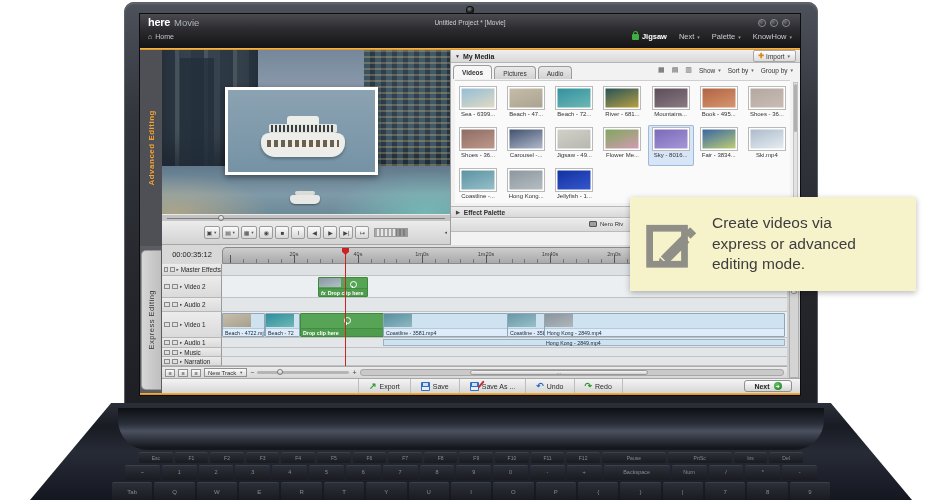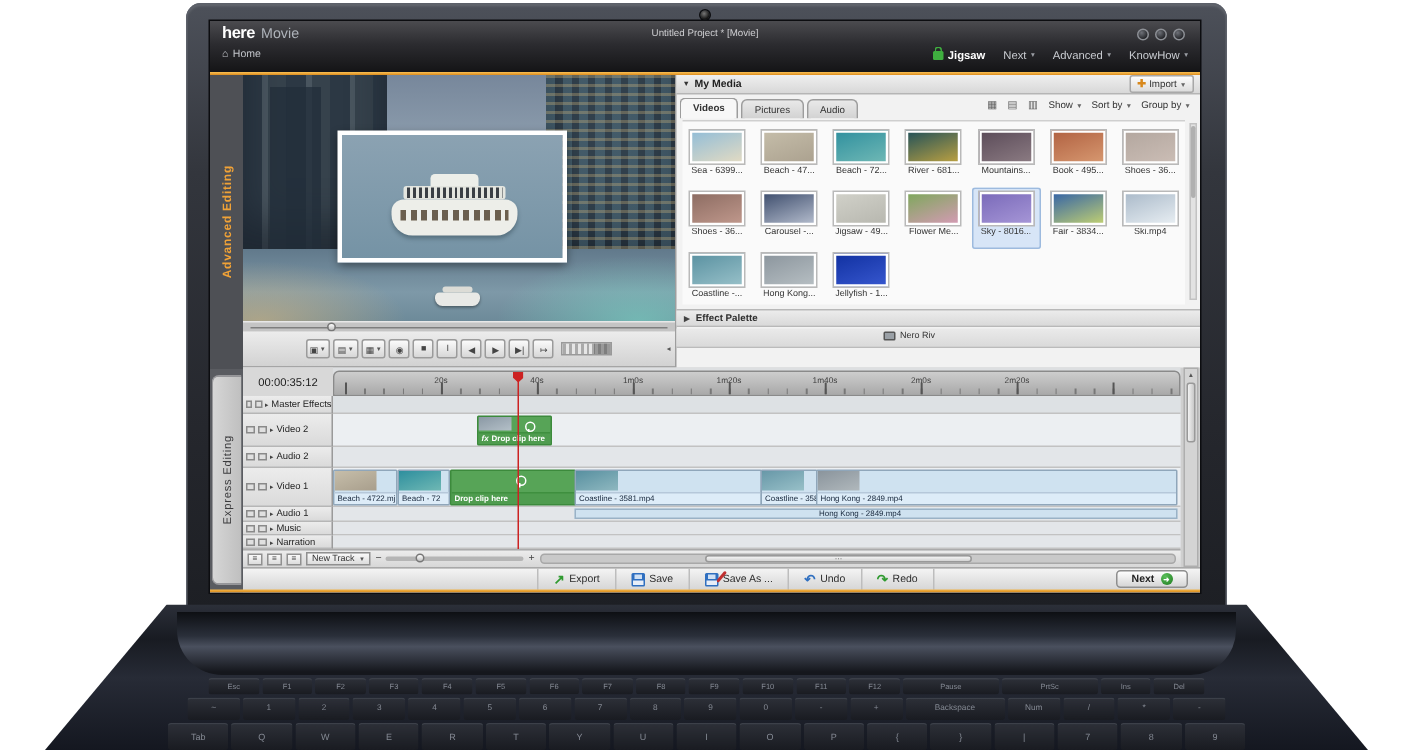--- a/index.html
+++ b/index.html
@@ -266,21 +266,21 @@
       <div id="menus">
           <div class="menu first">
             <span class="bag"></span>
             <span class="mlbl">Jigsaw</span>
           </div>
           <div class="menu">
             <span class="mlbl">Next</span>
             <span class="arrow">▾</span>
           </div>
           <div class="menu">
-            <span class="mlbl">Advanced</span>
+            <span class="mlbl">Palette</span>
             <span class="arrow">▾</span>
           </div>
           <div class="menu">
             <span class="mlbl">KnowHow</span>
             <span class="arrow">▾</span>
           </div>
         </div>
     </div>
     <div id="accenttop"></div>
 
@@ -686,13 +686,22 @@
         <div class="key">P</div>
         <div class="key">{</div>
         <div class="key">}</div>
         <div class="key">|</div>
         <div class="key">7</div>
         <div class="key">8</div>
         <div class="key">9</div>
       </div>
     </div>
 
+  <div id="callout">
+    <svg width="54" height="54" viewBox="0 0 24 24">
+      <rect x="2.5" y="5" width="15.5" height="16" fill="none" stroke="#8f8f88" stroke-width="3"></rect>
+      <path d="M7.5 17.5 L17 8 L20.2 11.2 L10.7 20.7 Z" fill="#8f8f88"></path>
+      <path d="M18 7 L20.5 4.5 L23.2 7.2 L20.7 9.7 Z" fill="#8f8f88"></path>
+      <path d="M7 18 L6.2 21.6 L9.8 20.8 Z" fill="#8f8f88"></path>
+    </svg>
+    <div class="ctext">Create videos via express or advanced editing mode.</div>
+  </div>
 </div>
 
 </body></html>

